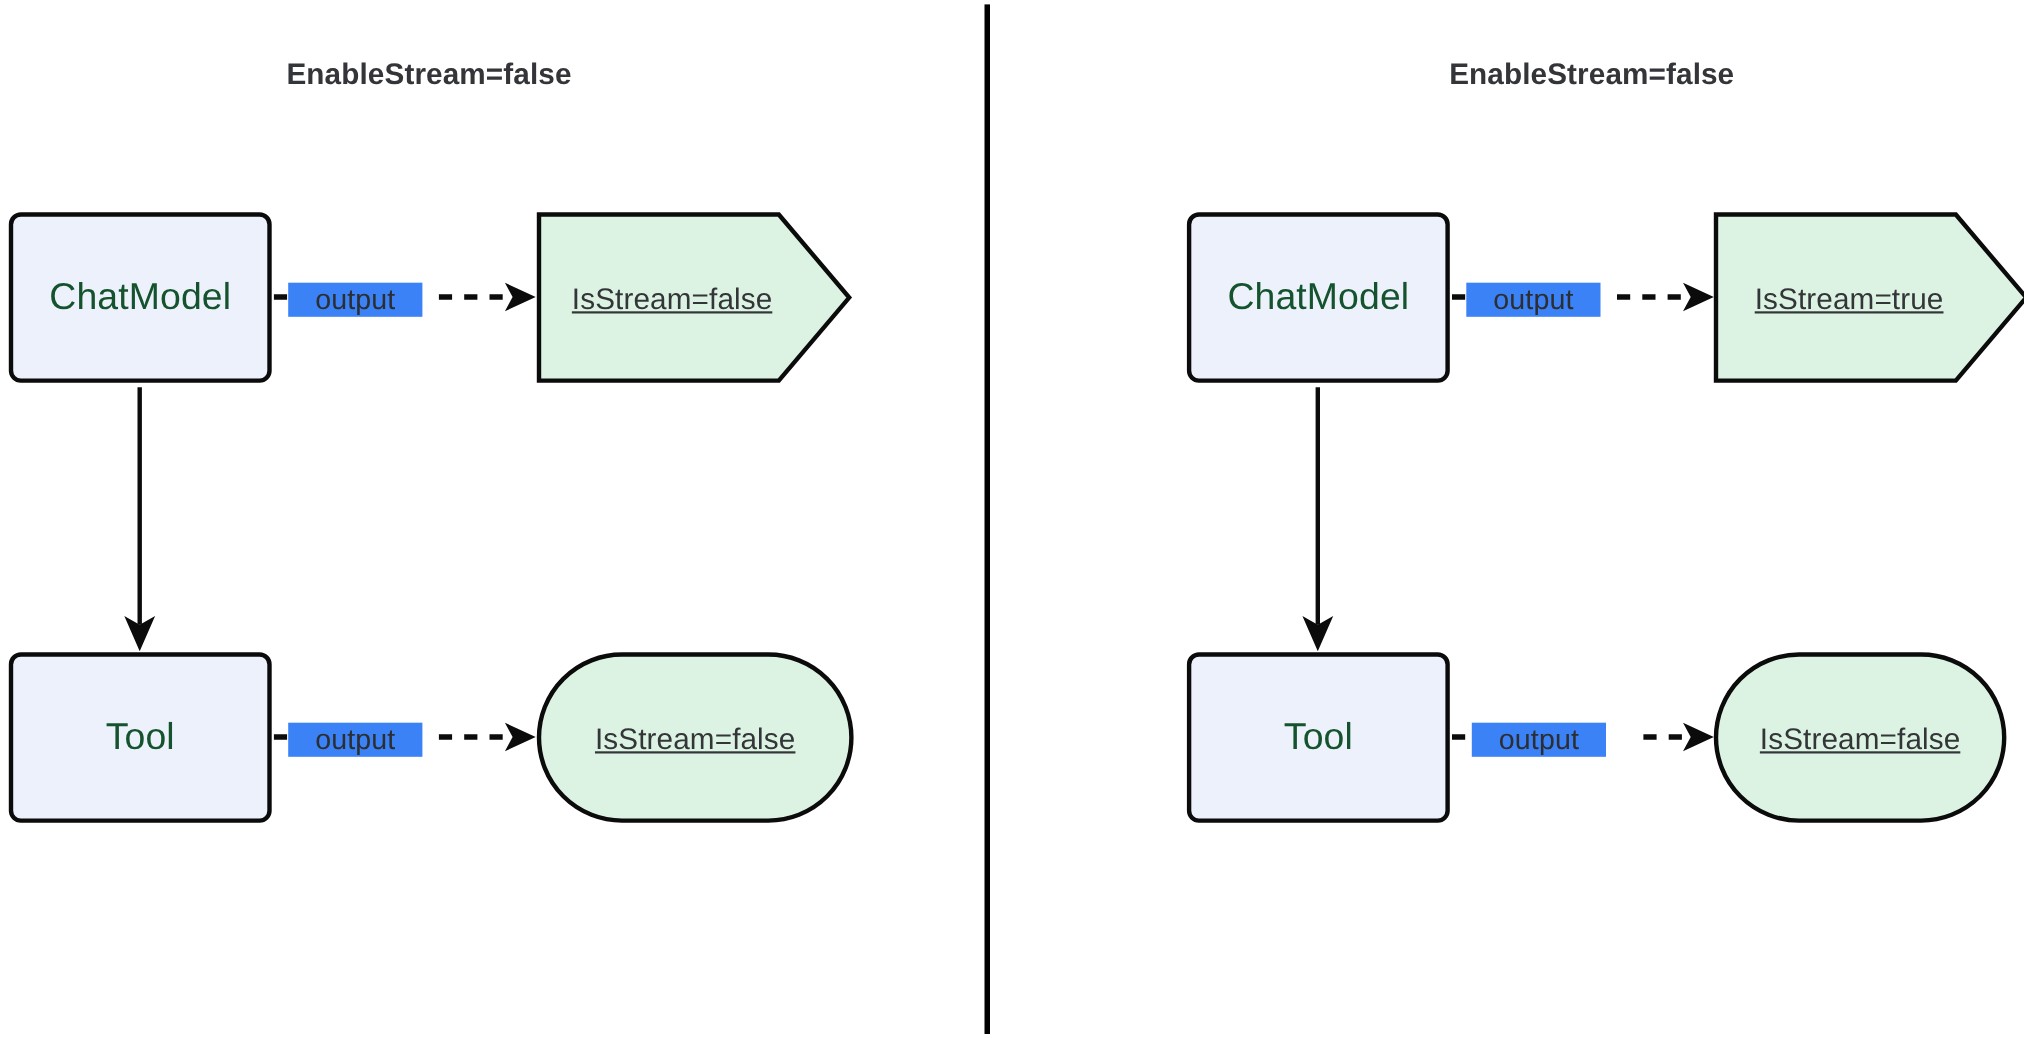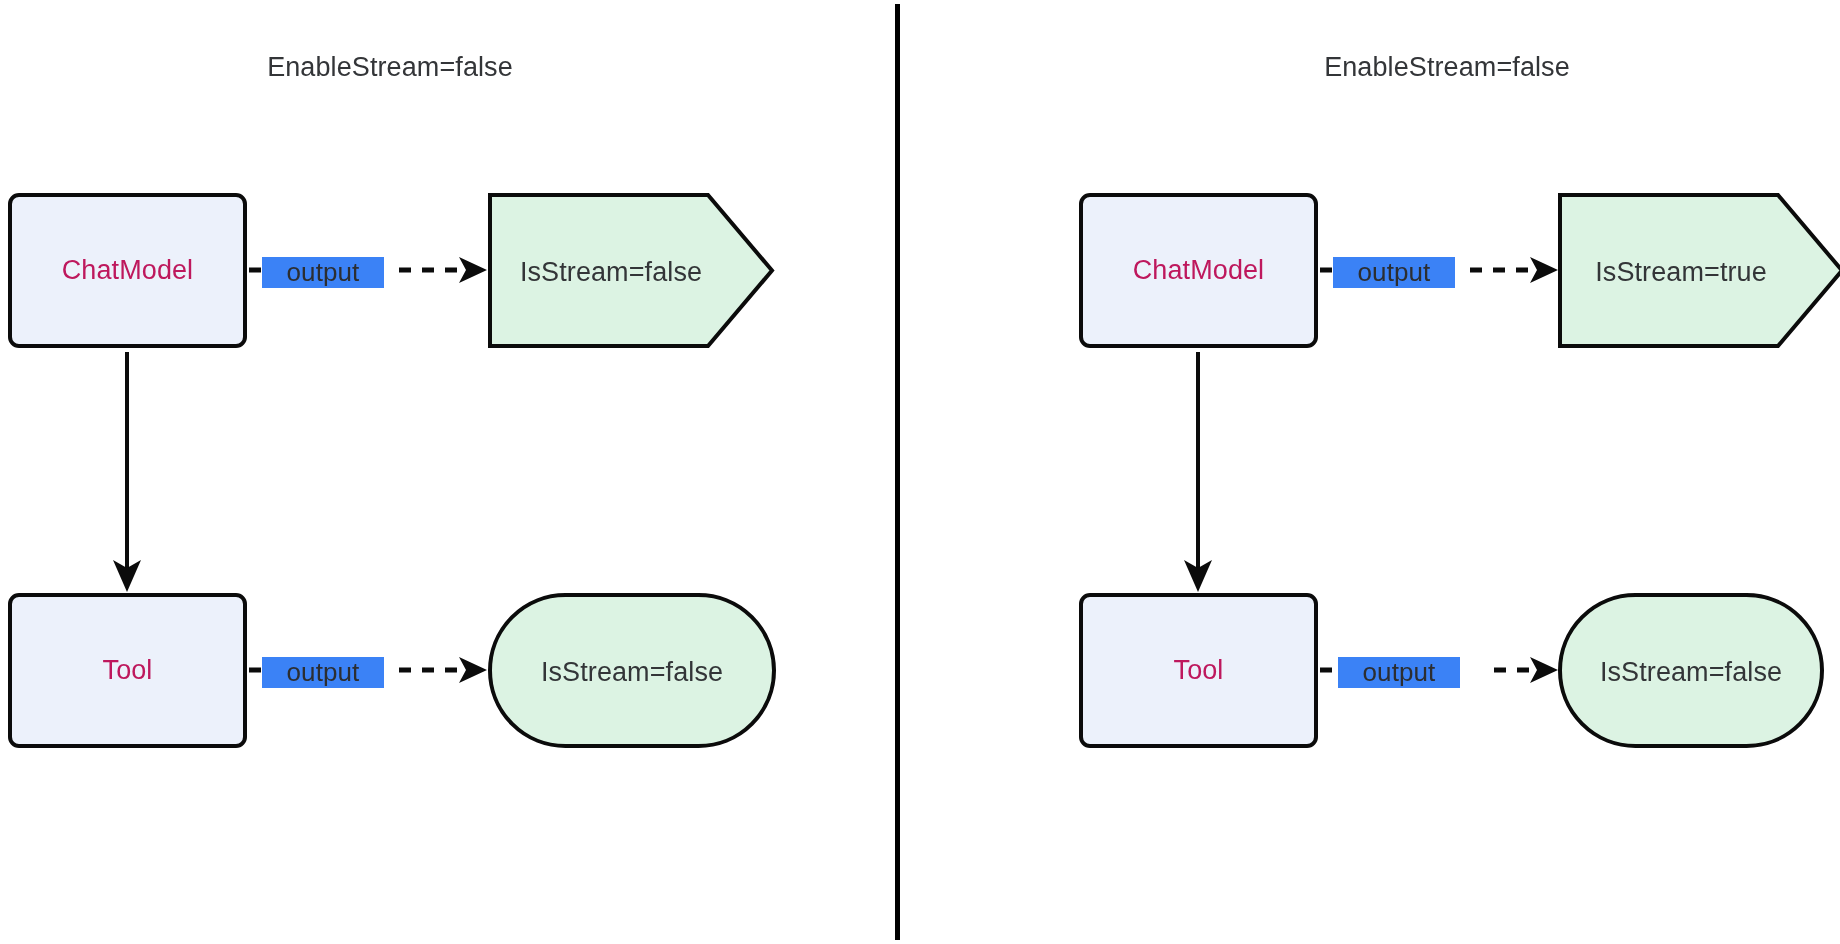--- a/index.html
+++ b/index.html
@@ -31,49 +31,51 @@
 
   
   .panel-title {
     position: absolute;
     top: 52px;
     font-size: 27px;
     color: #333538;
     white-space: nowrap;
     text-align: center;
     letter-spacing: .1px;
+    font-weight: bold;
   }
   .panel-title.left  { left:   0px; width: 780px; }
   .panel-title.right { left: 1085px; width: 724px; }
 
   
   .node-label {
     position: absolute;
     font-size: 27px;
     color: #333538;
     white-space: nowrap;
     text-align: center;
     letter-spacing: .1px;
     pointer-events: none;
+    text-decoration: underline;
   }
 
   
   .proc {
     position: absolute;
     box-sizing: border-box;
     background: #ecf1fb;
     border: 4px solid #0b0b0b;
     border-radius: 11px;
     display: flex;
     align-items: center;
     justify-content: center;
   }
   .proc > span {
-    font-size: 27px;
-    color: #be185d;
+    font-size: 34px;
+    color: #14532d;
     white-space: nowrap;
     letter-spacing: .1px;
   }
 
   
   .shape-svg {
     position: absolute;
     overflow: visible;
   }
   .shape-svg .fill-green {

